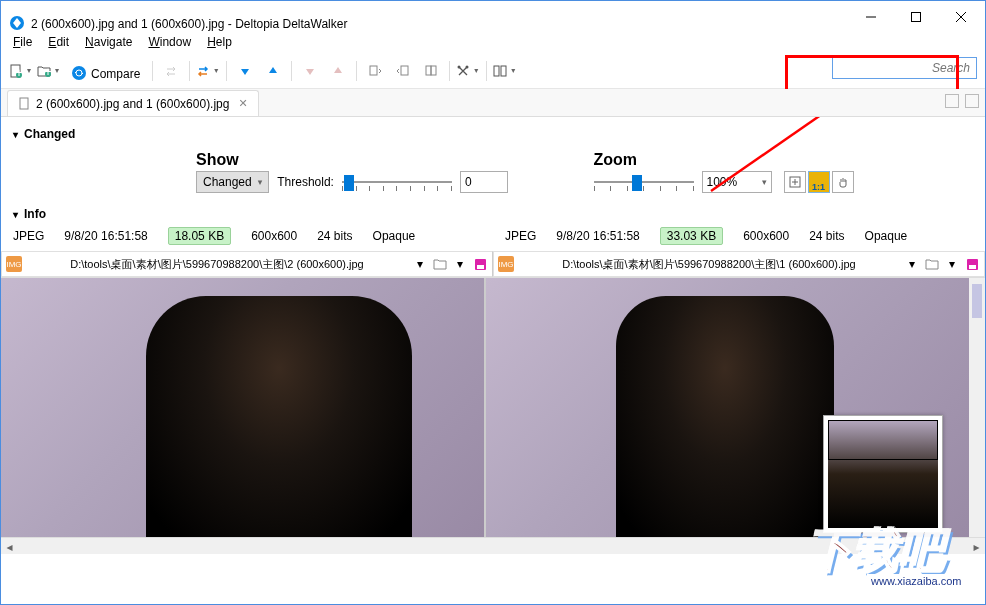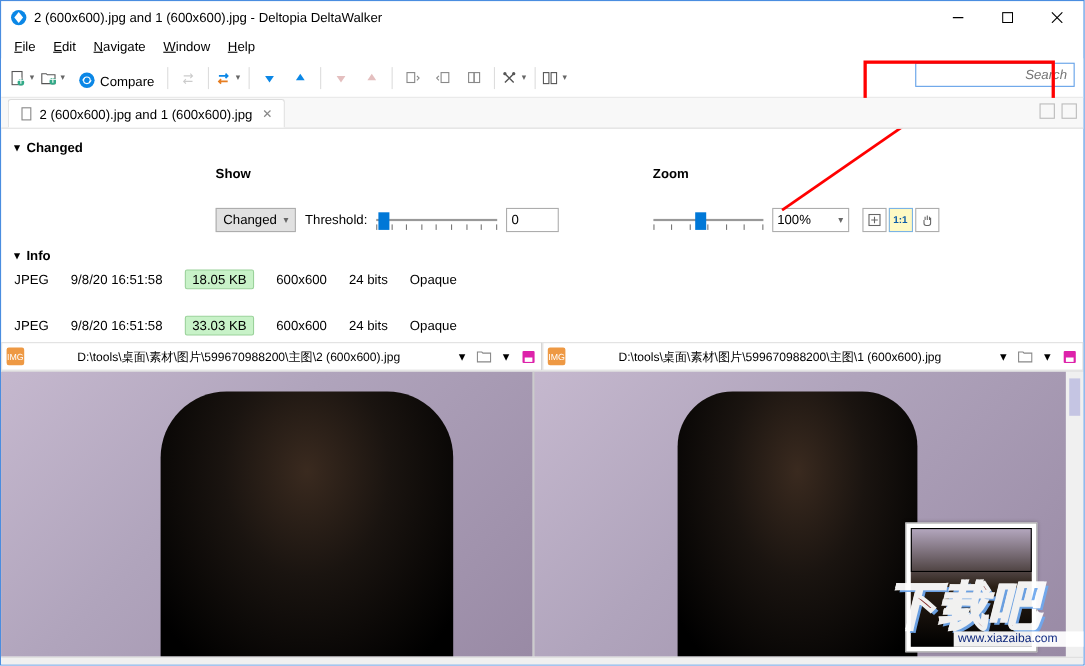--- a/index.html
+++ b/index.html
@@ -1,18 +1,18 @@
 <!DOCTYPE html>
 <html><head>
 <meta charset="utf-8">
 <style>
 * { margin: 0; padding: 0; box-sizing: border-box; font-family: "Segoe UI", Tahoma, sans-serif; font-size: 12px; }
 body { width: 986px; height: 605px; background: #fff; border: 1px solid #4a8de0; position: relative; overflow: hidden; }
 
-.titlebar { height: 30px; display: flex; align-items: center; padding: 0 2px 0 8px; }
+.titlebar { height: 30px; display: flex; align-items: flex-end; padding: 0 2px 0 8px; }
 .titlebar .app-icon { width: 16px; height: 16px; margin-right: 6px; }
 .titlebar .title { flex: 1; font-size: 12px; color: #000; }
 .titlebar .winbtn { width: 45px; height: 29px; display: flex; align-items: center; justify-content: center; color: #000; }
 
 .menubar { height: 22px; display: flex; align-items: center; padding: 0 4px; }
 .menubar .menu { padding: 2px 8px; font-size: 12px; }
 .menubar .menu u { text-decoration: underline; }
 
 .toolbar { height: 36px; background: #fff; border-bottom: 1px solid #e6e6e6; display: flex; align-items: center; padding: 0 6px; position: relative; }
 .tool-btn { height: 24px; min-width: 24px; display: flex; align-items: center; justify-content: center; margin: 0 2px; border-radius: 2px; }
@@ -31,37 +31,37 @@
 .tab .close { color:#888; font-size:11px; margin-left:4px;}
 .tabbar .tb-icons { position:absolute; right:6px; top:5px; display:flex; gap:6px;}
 .tb-min{ width:14px;height:14px;border:1px solid #bbb;}
 
 .section { padding: 6px 12px; }
 .sec-head { display:flex; align-items:center; gap:6px; font-weight:bold; font-size:13px; margin:4px 0 6px 0;}
 .sec-head .arrow{ font-size:10px;}
 
 .panels-row { display:flex; }
 .panel { flex:1; padding: 4px 8px; }
-.panel-hd { font-weight:bold; margin-bottom:24px; font-size:12px;}
+.panel-hd { font-weight:bold; margin-bottom:2px; font-size:16px;}
 .show-row { display:flex; align-items:center; gap:8px;}
 .dropdown { border:1px solid #adadad; background:#e1e1e1; height:22px; display:flex; align-items:center; padding:0 6px; gap:6px;}
 .dropdown::after{content:"▾"; font-size:9px; color:#666;}
 .slider { position:relative; width:110px; height:20px;}
 .slider .track{ position:absolute; top:9px; left:0; right:0; height:2px; background:#999;}
 .slider .ticks{ position:absolute; bottom:0; left:0; right:0; height:6px; display:flex; justify-content:space-between;}
 .slider .ticks span{ width:1px; height:5px; background:#777;}
 .slider .thumb{ position:absolute; top:3px; width:10px; height:16px; background:#0078d7;}
 .num-input{ width:48px; height:22px; border:1px solid #adadad; padding:0 4px;}
 .zoom-dd{ width:70px; border:1px solid #adadad; height:22px; display:flex; align-items:center; padding:0 4px; justify-content:space-between;}
 .zoom-dd::after{content:"▾"; font-size:9px; color:#666;}
 .zoom-btns{ display:flex; gap:2px; margin-left:4px;}
 .zoom-btn{ width:22px; height:22px; border:1px solid #adadad; display:flex; align-items:center; justify-content:center; font-size:10px;}
-.zoom-btn.active{ background:#fef9c3; border-color:#7bb3e6;}
-
-.info-row{ display:flex; gap:24px; margin-top:4px; font-size:12px;flex-direction:column;}
+.zoom-btn.active{ background:#eab308; border-color:#7bb3e6;align-items:flex-end;}
+
+.info-row{ display:flex; gap:24px; margin-top:4px; font-size:12px;}
 .info-row .grp{ flex:1; display:flex; gap:20px; align-items:center;}
 .filesize{ background:#c8f2c8; border:1px solid #9ad29a; padding:1px 6px; border-radius:2px;}
 
 .pathbar{ height:26px; display:flex;}
 .pathbar .side{ flex:1; display:flex; align-items:center; gap:4px; padding:0 4px; border:1px solid #e0e0e0;}
 .pathbar .side:first-child{ border-right:1px solid #ccc;}
 .pathbar input{ flex:1; border:none; background:transparent; font-size:11px; height:20px;text-align:center;}
 .path-icon{ width:16px; height:16px; display:flex; align-items:center; justify-content:center;}
 .path-icon.img{ background:#e94; color:#fff; font-size:8px; border-radius:2px;}
 .path-icon.save{ color:#c33;}

